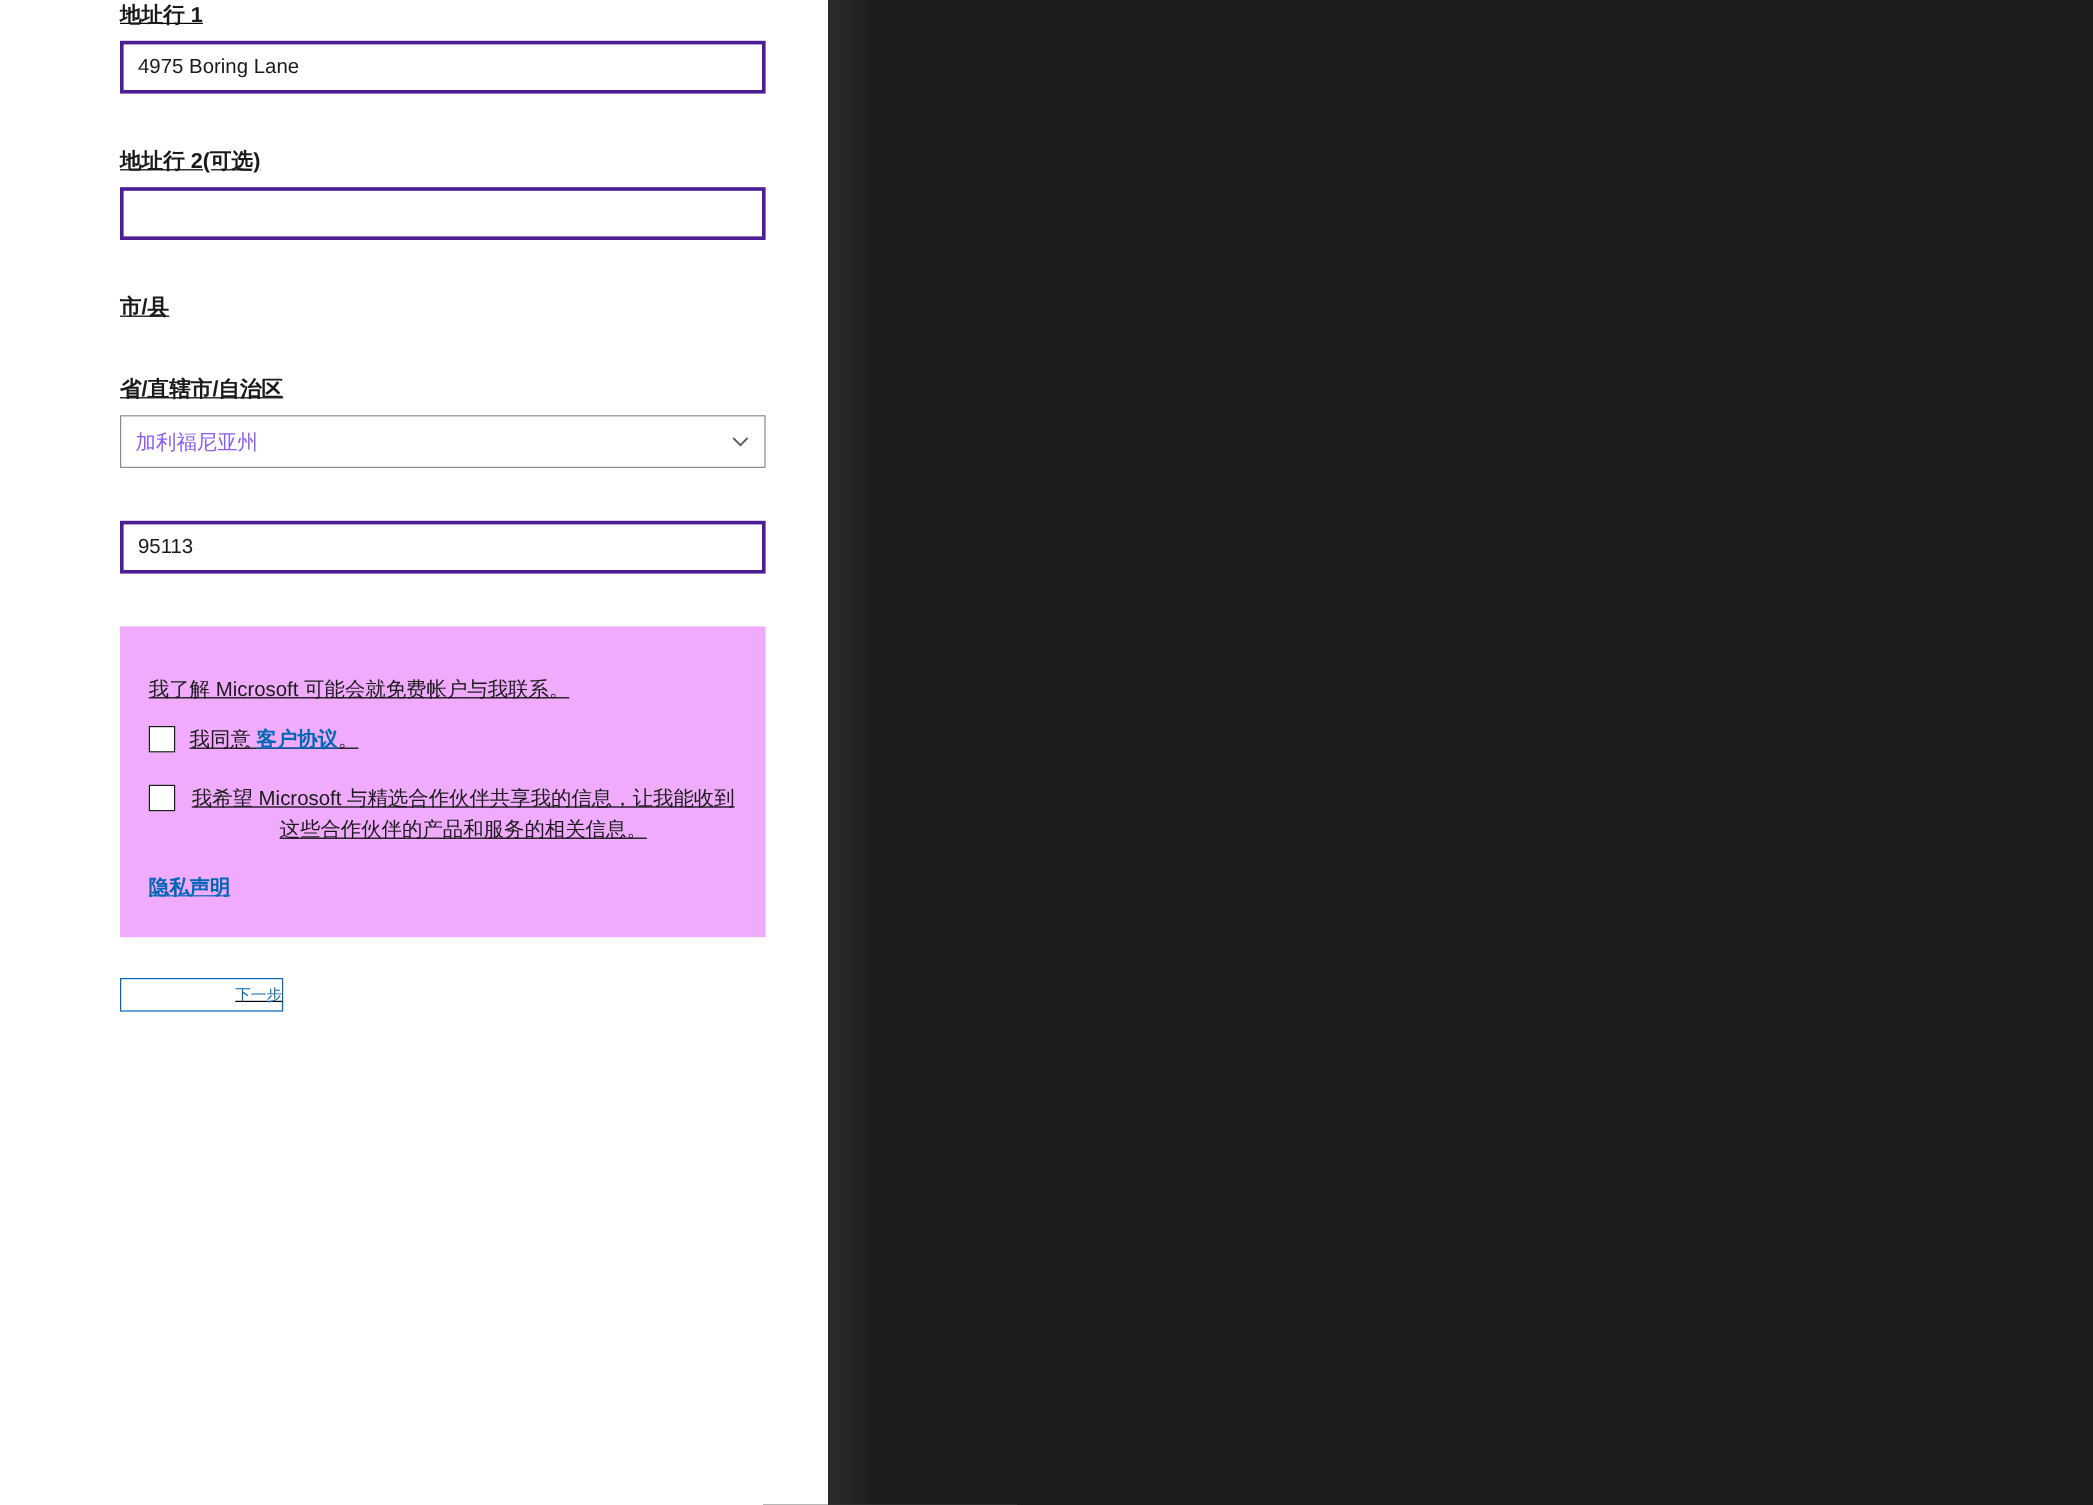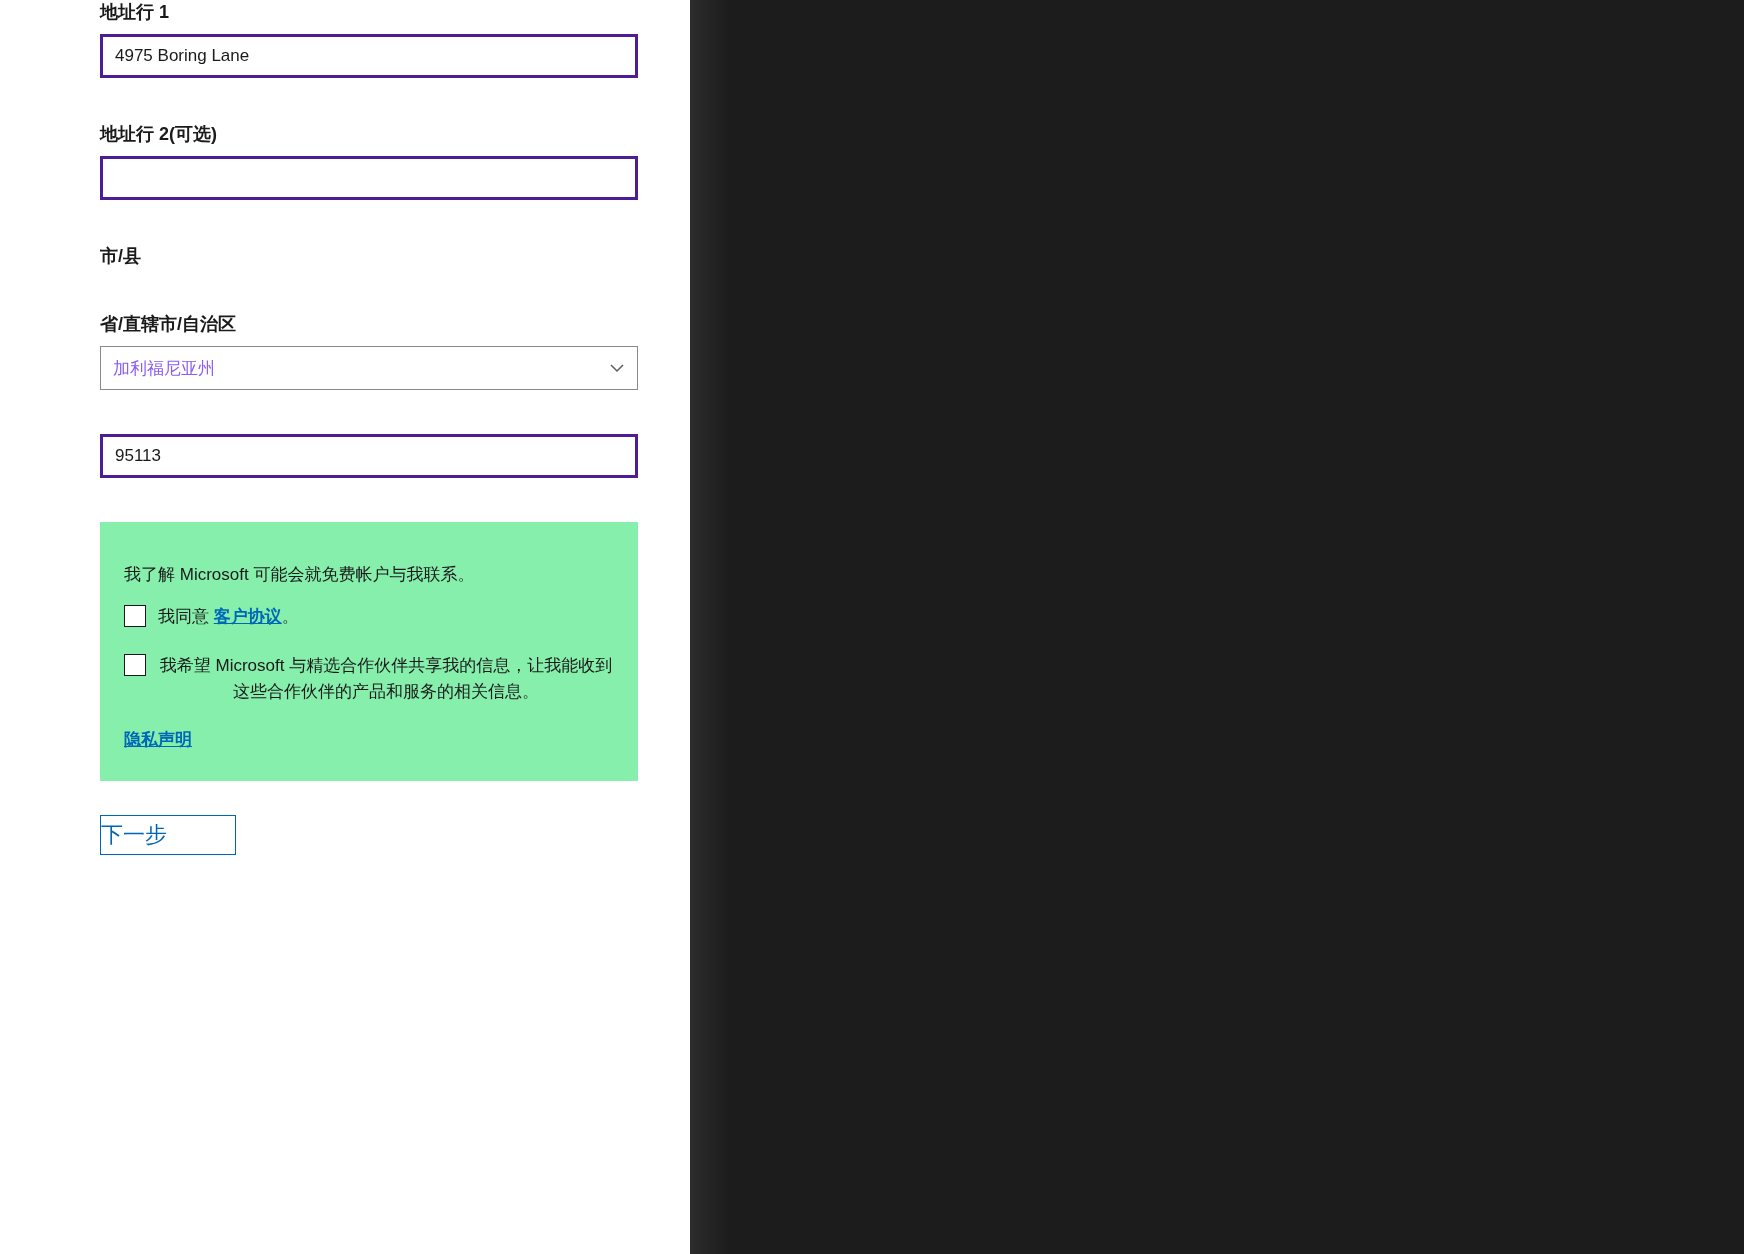--- a/index.html
+++ b/index.html
@@ -14,20 +14,21 @@
       min-height: 1254px;
       width: 1744px;
       display: flex;
     }
     
     .form-panel {
       background: #ffffff;
       width: 690px;
       padding: 0 52px 40px 100px;
       min-height: 1254px;
+      text-decoration: underline;
     }
     
     .field-group {
       margin-top: 0;
       margin-bottom: 44px;
     }
     
     .field-group.first {
       margin-top: 0;
     }
@@ -76,21 +77,21 @@
       position: absolute;
       right: 14px;
       top: 50%;
       transform: translateY(-50%);
       pointer-events: none;
       width: 14px;
       height: 14px;
     }
     
     .agreement-box {
-      background: #86efac;
+      background: #f0abfc;
       padding: 40px 24px 30px 24px;
       margin-top: 10px;
     }
     
     .agreement-text {
       font-size: 17px;
       color: #1a1a1a;
       line-height: 1.5;
       margin-bottom: 16px;
     }
@@ -135,30 +136,30 @@
       text-decoration: underline;
       font-weight: 600;
       font-size: 17px;
       cursor: pointer;
       display: inline-block;
     }
     
     .next-button {
       margin-top: 34px;
       width: 136px;
-      height: 40px;
+      height: 28px;
       border: 1px solid #0067b8;
       background: #ffffff;
       color: #0067b8;
-      font-size: 22px;
+      font-size: 13px;
       font-family: inherit;
       cursor: pointer;
       display: flex;
       align-items: center;
-      justify-content: flex-start;
+      justify-content: flex-end;
     }
     
     .dark-right {
       flex: 1;
       background: #1c1c1c;
       position: relative;
     }
     
     .gradient-edge {
       position: absolute;

